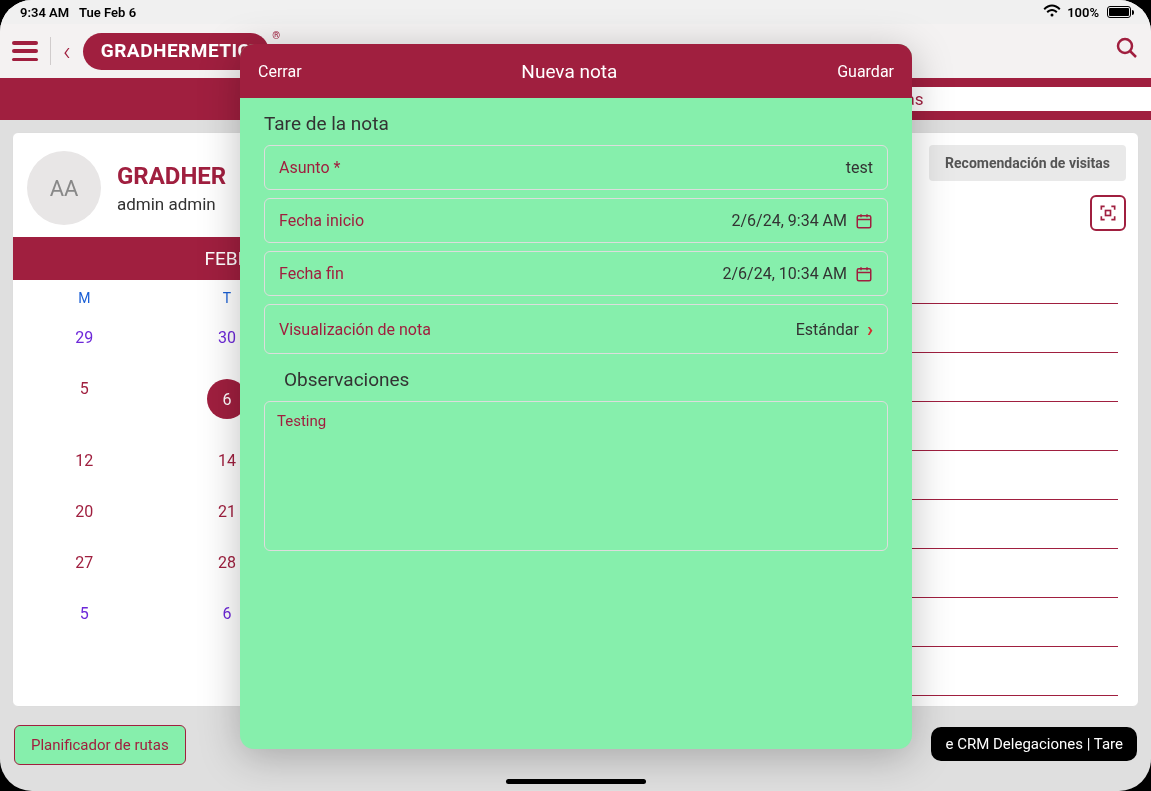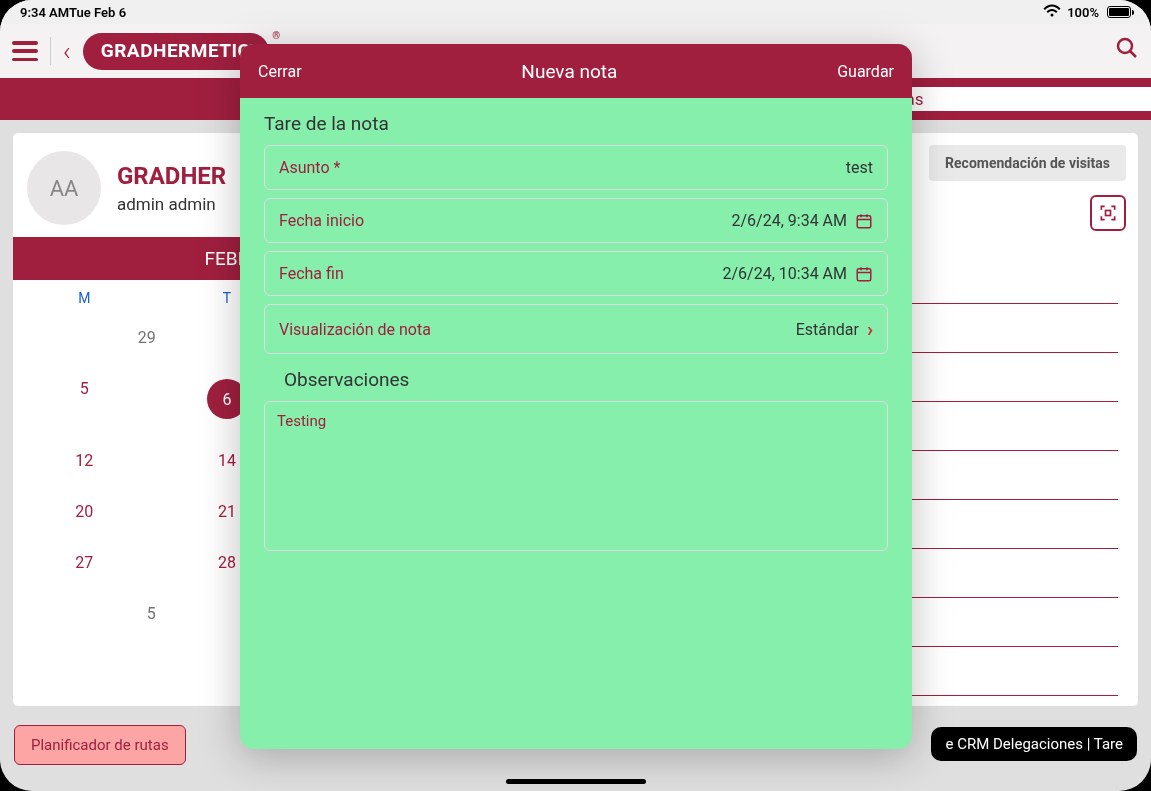--- a/index.html
+++ b/index.html
@@ -1,20 +1,20 @@
 <!DOCTYPE html>
 <html><head>
 <meta charset="utf-8">
 <style>
   * { box-sizing: border-box; margin: 0; padding: 0; font-family: -apple-system, BlinkMacSystemFont, "Segoe UI", Roboto, Helvetica, Arial, sans-serif; }
   body { width: 1151px; height: 791px; background: #000; position: relative; overflow: hidden; }
   .device-frame { position: absolute; top: 0; left: 0; right: 0; bottom: 0; border-radius: 32px; background: #f0f0f0; overflow: hidden; }
   
   .status-bar { height: 24px; display: flex; align-items: center; padding: 0 20px; font-size: 13px; font-weight: 600; color: #000; background: #f0f0f0; }
-  .status-left { flex: 1; display: flex; }
+  .status-left { flex: 1; display: flex; gap: 10px; }
   .status-right { display: flex; align-items: center; gap: 6px; }
   .battery-box { width: 24px; height: 12px; border: 1.5px solid #000; border-radius: 3px; position: relative; margin-left: 2px; }
   .battery-box::after { content:""; position:absolute; right:-4px; top:3px; width:2px; height:5px; background:#000; border-radius:0 2px 2px 0;}
   .battery-fill { position:absolute; left:1px; top:1px; bottom:1px; right:1px; background:#000; border-radius:1px;}
   
   .app-header { height: 54px; background: #f4f2f2; display: flex; align-items: center; padding: 0 12px; gap: 12px; position: relative; }
   .hamburger { width: 26px; height: 20px; display:flex; flex-direction:column; justify-content:space-between; cursor:pointer;}
   .hamburger span { height:3.5px; background:#a01f3f; border-radius:2px;}
   .vdiv { width:1px; height:28px; background:#d0cccc;}
   .back-chevron { font-size:26px; color:#a01f3f; font-weight:300; cursor:pointer; line-height:1;}
@@ -30,30 +30,30 @@
   .left-panel { width:430px; background:#fff; border:1px solid #ddd; border-radius:6px; overflow:hidden; display:flex; flex-direction:column;}
   .profile-row { padding:18px 14px 12px 14px;}
   .avatar-circle { width:74px; height:74px; border-radius:50%; background:#e8e6e6; display:inline-flex; align-items:center; justify-content:center; font-size:22px; color:#888; vertical-align:middle;}
   .profile-text { display:inline-block; margin-left:12px; vertical-align:middle;}
   .profile-name { color:#a01f3f; font-size:24px; font-weight:700;}
   .profile-sub { color:#333; font-size:17px; margin-top:4px;}
   .month-bar { background:#a01f3f; color:#fff; text-align:center; padding:10px 0; font-size:19px;}
   .cal-grid { display:grid; grid-template-columns: repeat(3, 1fr); text-align:center;}
   .cal-head { color:#1a5fd6; font-size:14px; padding:10px 0 6px 0;}
   .cal-cell { padding:16px 0; font-size:16px; color:#a01f3f;}
-  .cal-muted { color:#737373;text-align:right;}
+  .cal-muted { color:#6d28d9;}
   .cal-today { display:inline-flex; width:40px; height:40px; border-radius:50%; background:#a01f3f; color:#fff; align-items:center; justify-content:center;}
   .right-panel { flex:1; margin-left:14px; background:#fff; border:1px solid #ddd; border-radius:6px; position:relative;}
   .rec-btn { position:absolute; top:12px; right:12px; background:#e9e9e9; color:#555; padding:10px 16px; font-size:14px; border-radius:4px;font-weight:bold;}
   .qr-btn { position:absolute; top:62px; right:12px; width:36px; height:36px; border:2px solid #a01f3f; border-radius:6px; color:#a01f3f; display:flex; align-items:center; justify-content:center; font-size:16px;}
   .hour-lines { position:absolute; top:170px; left:20px; right:20px;}
   .hour-line { height:0; border-bottom:1px solid #a01f3f; margin-bottom:48px;}
   
   .bottom-bar { position:absolute; bottom:22px; left:0; right:0; height:48px; display:flex; align-items:center; padding:0 14px; gap:12px;}
-  .route-btn { border:1px solid #a01f3f; color:#a01f3f; background:#fca5a5; padding:10px 16px; border-radius:6px; font-size:15px;}
+  .route-btn { border:1px solid #a01f3f; color:#a01f3f; background:#86efac; padding:10px 16px; border-radius:6px; font-size:15px;}
   .ticker { position:absolute; right:14px; bottom:30px; background:#000; color:#fff; padding:8px 14px; font-size:15px; border-radius:10px;}
   .home-indicator { position:absolute; bottom:7px; left:50%; transform:translateX(-50%); width:140px; height:5px; background:#000; border-radius:3px;}
   
   .modal { position:absolute; left:240px; top:44px; width:672px; height:705px; background:#86efac; border-radius:14px; box-shadow:0 8px 40px rgba(0,0,0,0.25); overflow:hidden; display:flex; flex-direction:column;}
   .modal-header { height:54px; background:#a01f3f; color:#fff; display:flex; align-items:center; padding:0 18px;}
   .modal-close { font-size:16px; cursor:pointer;}
   .modal-title { flex:1; text-align:center; font-size:19px;}
   .modal-save { font-size:16px; cursor:pointer;}
   .modal-body { padding:14px 24px; overflow:auto; flex:1;}
   .section-title { font-size:19px; color:#333; margin-bottom:10px;}

